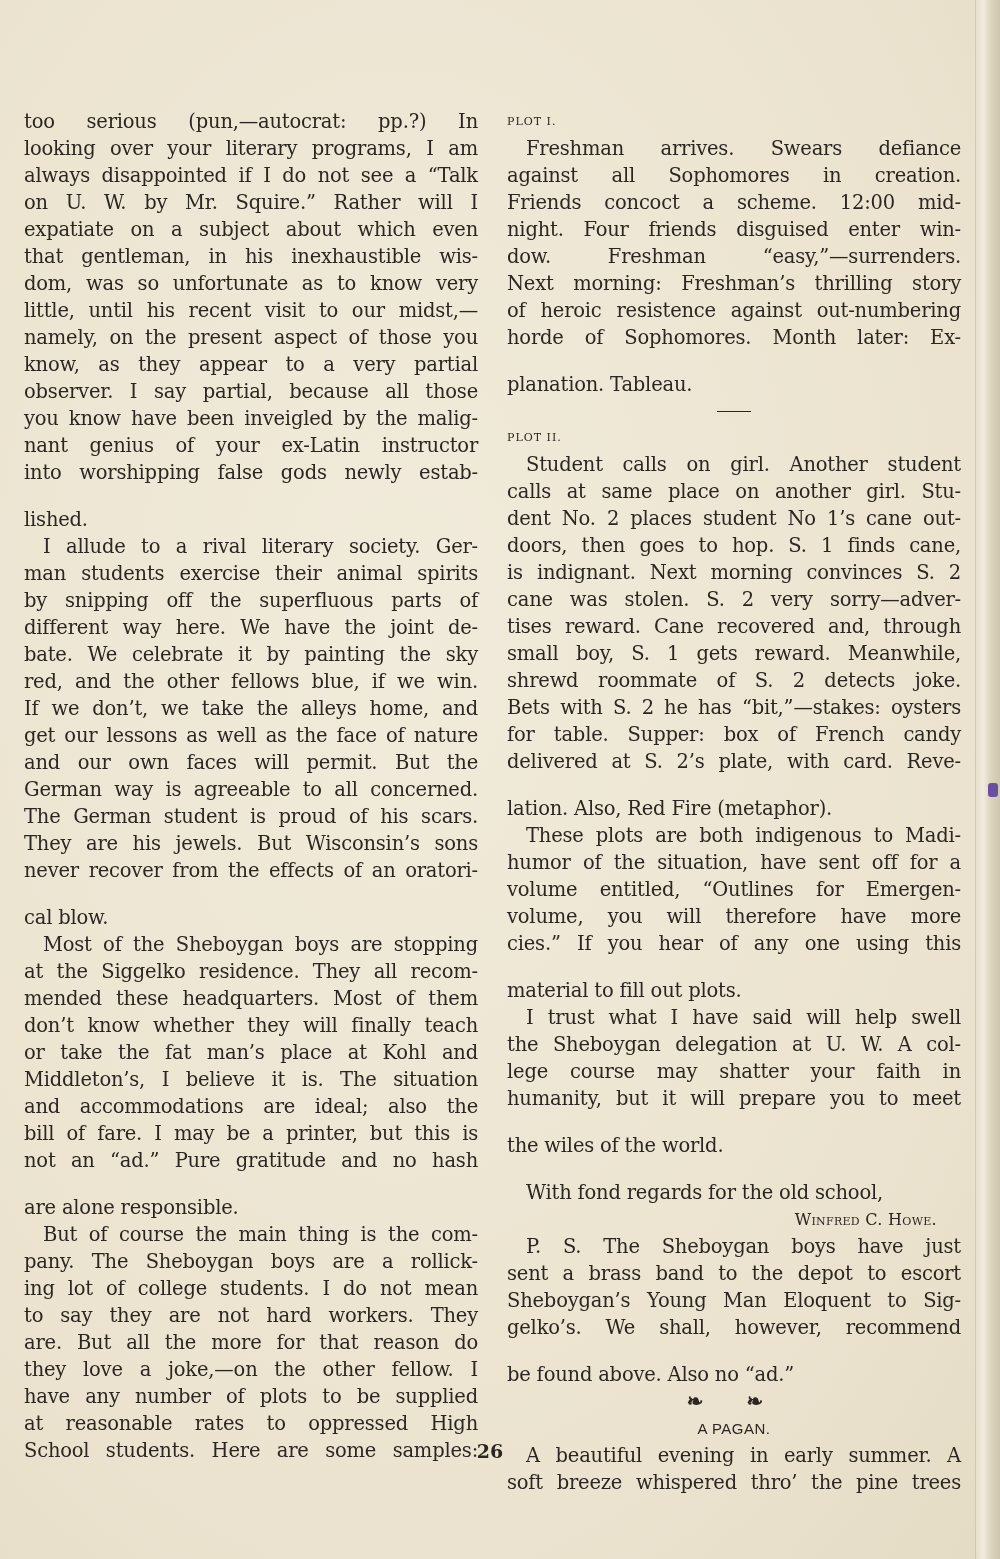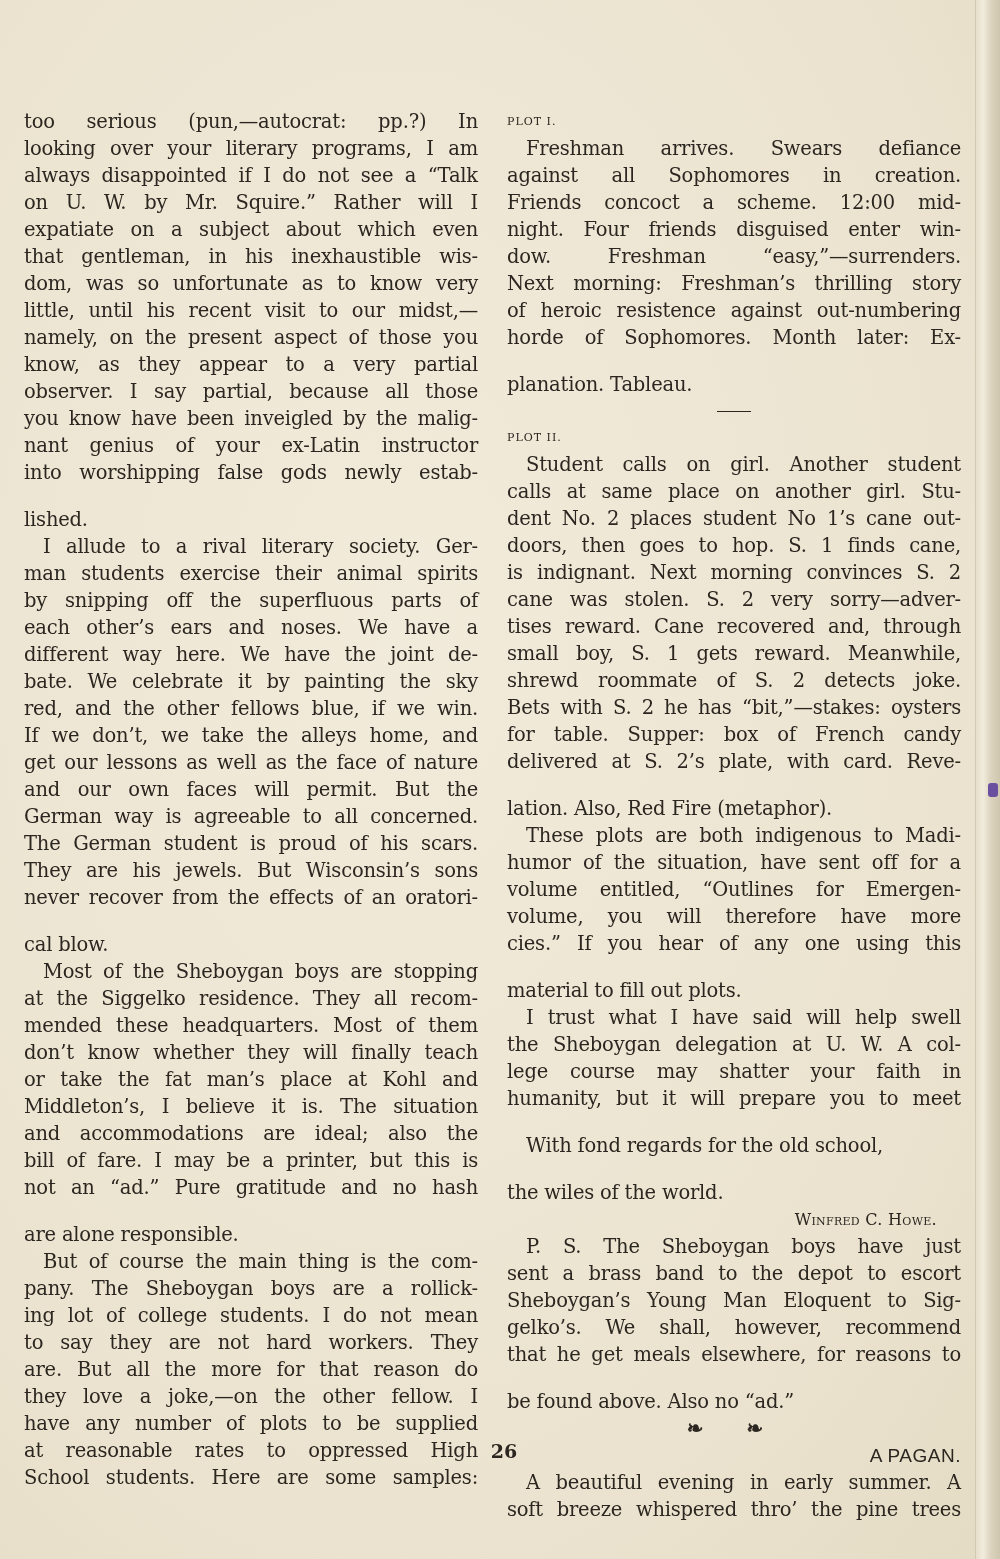--- a/index.html
+++ b/index.html
@@ -49,26 +49,26 @@
   .signature {
     display: block; text-align: right; padding-right: 24px;
     font-size: 16px; line-height: 27px; height: 27px;
     font-variant: small-caps; letter-spacing: 0.3px;
   }
   .ornament {
     display: block; text-align: center; height: 27px; line-height: 27px;
     font-size: 20px; letter-spacing: 18px; font-weight: bold;
   }
   .title-caps {
-    display: block; text-align: right; font-family: "Liberation Sans", "DejaVu Sans", sans-serif;
-    font-size: 19px; line-height: 27px; height: 27px; letter-spacing: 0.5px;
+    display: block; text-align: center; font-family: "Liberation Sans", "DejaVu Sans", sans-serif;
+    font-size: 15px; line-height: 27px; height: 27px; letter-spacing: 0.5px;
   }
   .page-number {
     position: absolute; left: 0; width: 980px; top: 1440px;
-    text-align: center; font-size: 19px; font-weight: bold; padding-left: 14px;
+    text-align: center; font-size: 19px; font-weight: bold;
   }
   .tab-mark { position: absolute; right: 2px; width: 10px; height: 14px; border-radius: 3px; }
 </style>
 </head>
 <body>
 
 <div class="page"></div>
 <div class="page-edge"></div>
 <div class="tab-mark" style="top:783px;background:#6a4fa0;"></div>
 
@@ -84,21 +84,20 @@
     <span class="line">namely, on the present aspect of those you</span>
     <span class="line">know, as they appear to a very partial</span>
     <span class="line">observer. I say partial, because all those</span>
     <span class="line">you know have been inveigled by the malig-</span>
     <span class="line">nant genius of your ex-Latin instructor</span>
     <span class="line">into worshipping false gods newly estab-</span>
     <span class="line last">lished.</span>
     <span class="line indent">I allude to a rival literary society. Ger-</span>
     <span class="line">man students exercise their animal spirits</span>
     <span class="line">by snipping off the superfluous parts of</span>
-    <span class="line">each other’s ears and noses. We have a</span>
     <span class="line">different way here. We have the joint de-</span>
     <span class="line">bate. We celebrate it by painting the sky</span>
     <span class="line">red, and the other fellows blue, if we win.</span>
     <span class="line">If we don’t, we take the alleys home, and</span>
     <span class="line">get our lessons as well as the face of nature</span>
     <span class="line">and our own faces will permit. But the</span>
     <span class="line">German way is agreeable to all concerned.</span>
     <span class="line">The German student is proud of his scars.</span>
     <span class="line">They are his jewels. But Wisconsin’s sons</span>
     <span class="line">never recover from the effects of an oratori-</span>
@@ -158,30 +157,29 @@
       <span class="line indent">These plots are both indigenous to Madi-</span>
       <span class="line">humor of the situation, have sent off for a</span>
       <span class="line">volume entitled, “Outlines for Emergen-</span>
       <span class="line">volume, you will therefore have more</span>
       <span class="line">cies.” If you hear of any one using this</span>
       <span class="line last">material to fill out plots.</span>
       <span class="line indent">I trust what I have said will help swell</span>
       <span class="line">the Sheboygan delegation at U. W. A col-</span>
       <span class="line">lege course may shatter your faith in</span>
       <span class="line">humanity, but it will prepare you to meet</span>
+      <span class="line last">the wiles of the world.</span>
       <span class="line indent last">With fond regards for the old school,</span>
-      <span class="line last">the wiles of the world.</span>
     </div>
   <span class="signature">Winfred C. Howe.</span>
   <div id="ps-lines">
       <span class="line indent">P. S. The Sheboygan boys have just</span>
       <span class="line">sent a brass band to the depot to escort</span>
       <span class="line">Sheboygan’s Young Man Eloquent to Sig-</span>
       <span class="line">gelko’s. We shall, however, recommend</span>
-      <span class="line">that he get meals elsewhere, for reasons to</span>
       <span class="line last">be found above. Also no “ad.”</span>
     </div>
   <span class="ornament">❧ ❧</span>
   <span class="title-caps">A PAGAN.</span>
   <div id="pagan-lines">
       <span class="line indent">A beautiful evening in early summer. A</span>
       <span class="line">soft breeze whispered thro’ the pine trees</span>
     </div>
 </div>
 

